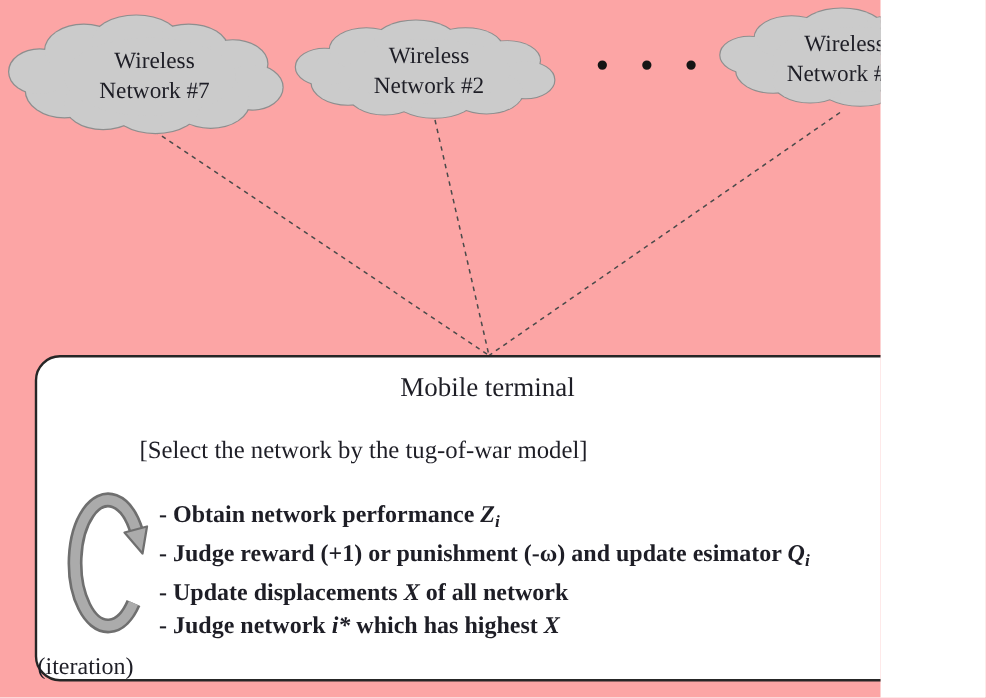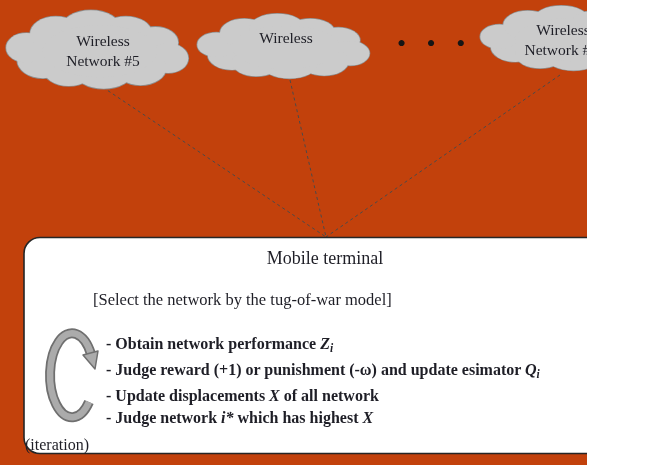--- a/index.html
+++ b/index.html
@@ -1,20 +1,20 @@
 <!DOCTYPE html>
 <html style="--cloud_fill: #cbcbcb; --cloud_stroke: #8e8e8e; --box_stroke: #262626; --ink: #1e1e26; --line: #4a4a4a; --arrow_core: #ababab; --arrow_edge: #6f6f6f; --dots: #151515;"><head>
 <meta charset="utf-8">
 <style>
   html, body { margin: 0; padding: 0; background: #ffffff; }
   #stage {
     position: relative;
     width: 587px;
     height: 465px;
-    background: #c2410c;
+    background: #fca5a5;
     font-family: "Liberation Serif", "DejaVu Serif", serif;
     color: var(--ink, #1e1e26);
     overflow: hidden;
   }
   #stage svg { position: absolute; left: 0; top: 0; }
 
   
   .cs { fill: var(--cloud_fill, #cbcbcb); stroke: var(--cloud_stroke, #8e8e8e); stroke-width: 1.8; }
   .cf { fill: var(--cloud_fill, #cbcbcb); stroke: none; }
 
@@ -79,24 +79,25 @@
 
     <g>
       <path class="arrow-outline" d="M 89 402 A 22 42 0 1 1 91 354"></path>
       <path class="arrow-core" d="M 89 402 A 22 42 0 1 1 91 354"></path>
       <polygon class="arrow-head" points="83,355 98,351 95,369"></polygon>
     </g>
   </svg>
 
   <div class="overlay cloud-label" style="left:23px; top:31px;">
     <div>Wireless</div>
-    <div>Network #5</div>
+    <div>Network #7</div>
   </div>
   <div class="overlay cloud-label" style="left:206px; top:28px;">
     <div>Wireless</div>
+    <div>Network #2</div>
   </div>
   <div class="overlay cloud-label" style="left:483px; top:20px;">
     <div>Wireless</div>
     <div>Network #N</div>
   </div>
 
   <div class="overlay dots" style="left:397px; top:31px;">• • •</div>
 
   <div class="overlay title">Mobile terminal</div>
   <div class="overlay subtitle">[Select the network by the tug-of-war model]</div>

